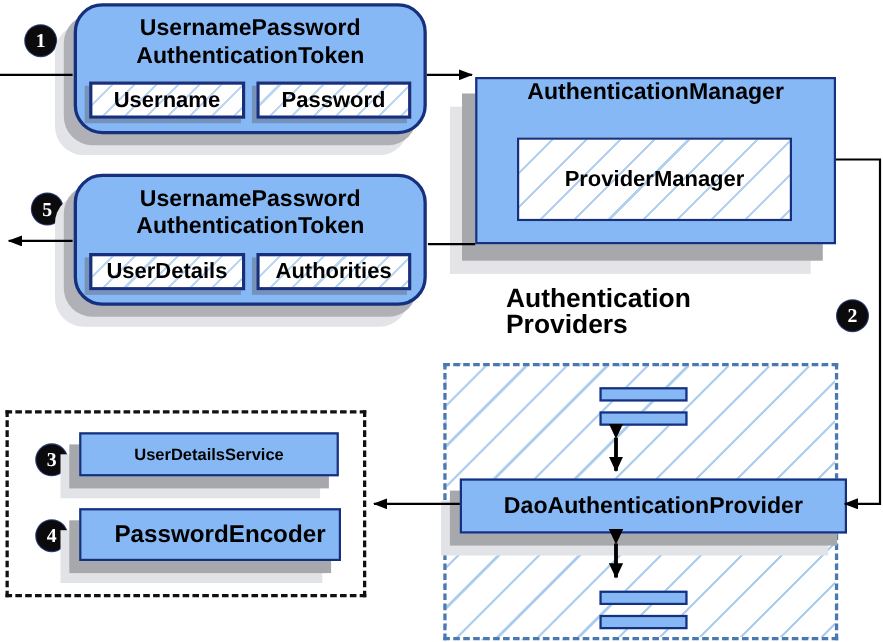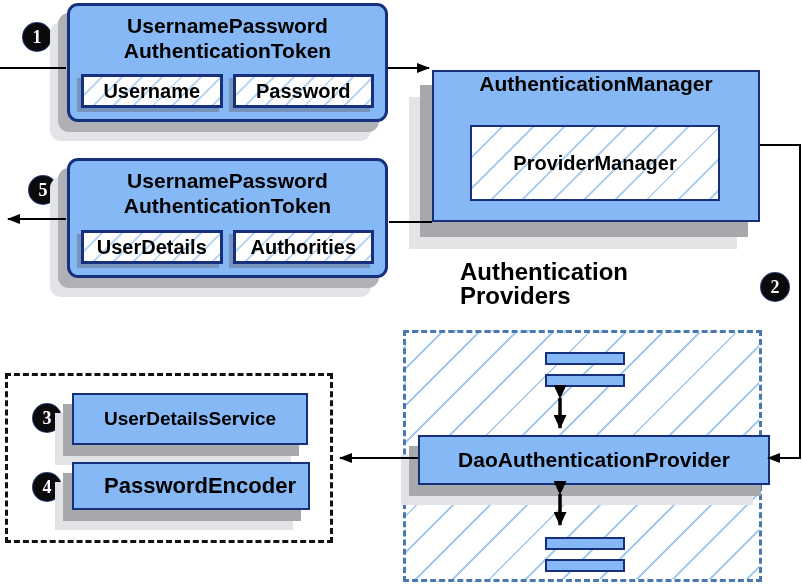--- a/index.html
+++ b/index.html
@@ -3,21 +3,21 @@
 <meta charset="utf-8">
 <style>
   html,body{margin:0;padding:0;background:#ffffff;}
   #stage{
     position:relative;width:803px;height:584px;background:#ffffff;overflow:hidden;
     font-family:"Liberation Sans",sans-serif;color:#000;
   }
   .box{position:absolute;box-sizing:border-box;}
   
   .token{
-    background:#85b8f4;border:3px solid #17307e;border-radius:11px;
+    background:#85b8f4;border:3px solid #17307e;border-radius:26px;
     box-shadow:-9px 10px 0 #b0b1b6,-17px 19px 0 #e3e4e7;
   }
   .token-title{
     text-align:center;font-weight:bold;font-size:21px;line-height:25px;padding-top:7px;
   }
   .fields{position:absolute;left:11px;right:11px;bottom:11px;display:flex;gap:10px;}
   .field{
     flex:1;height:34px;box-sizing:border-box;border:3px solid #17307e;
     background-color:#fff;
     background-image:repeating-linear-gradient(135deg,rgba(0,0,0,0) 0 12px,#bcd7f4 12px 14px);
@@ -107,21 +107,21 @@
 
   <div class="box providers" style="left:403px;top:330px;width:359px;height:252px;">
     <div class="bar" style="left:139px;top:19px;"></div>
     <div class="bar" style="left:139px;top:41px;"></div>
     <div class="bar" style="left:139px;top:204px;"></div>
     <div class="bar" style="left:139px;top:226px;"></div>
   </div>
   <div class="box bluebox shadow-md" style="left:418px;top:435px;width:352px;height:50px;font-size:21px;">DaoAuthenticationProvider</div>
 
   <div class="box services" style="left:5px;top:373px;width:328px;height:170px;"></div>
-  <div class="box bluebox shadow-md" style="left:72px;top:393px;width:236px;height:52px;font-size:19px;">UserDetailsService</div>
+  <div class="box bluebox shadow-md" style="left:72px;top:393px;width:236px;height:40px;font-size:15px;">UserDetailsService</div>
   <div class="box bluebox shadow-md" style="left:72px;top:462px;width:238px;height:48px;font-size:22px;padding-left:18px;">PasswordEncoder</div>
 
   <svg class="overlay" xmlns="http://www.w3.org/2000/svg">
     <defs>
       <marker id="ah" markerUnits="userSpaceOnUse" markerWidth="13" markerHeight="10" refX="12" refY="5" orient="auto">
         <path d="M0,0 L13,5 L0,10 z" fill="#000"></path>
       </marker>
       <marker id="ah2" markerUnits="userSpaceOnUse" markerWidth="14" markerHeight="13" refX="13" refY="6.5" orient="auto">
         <path d="M0,0 L14,6.5 L0,13 z" fill="#000"></path>
       </marker>

